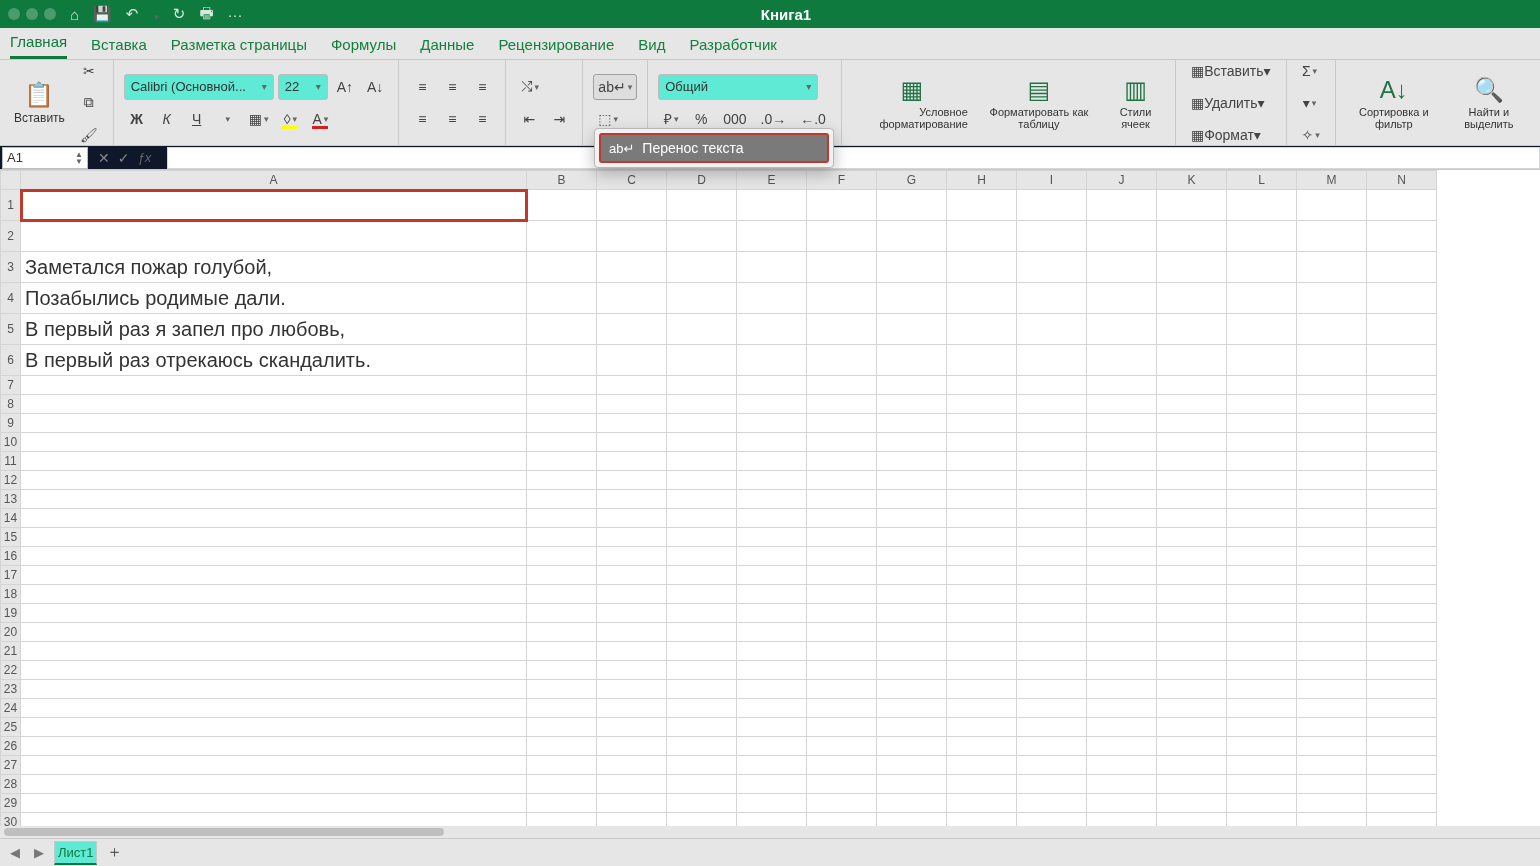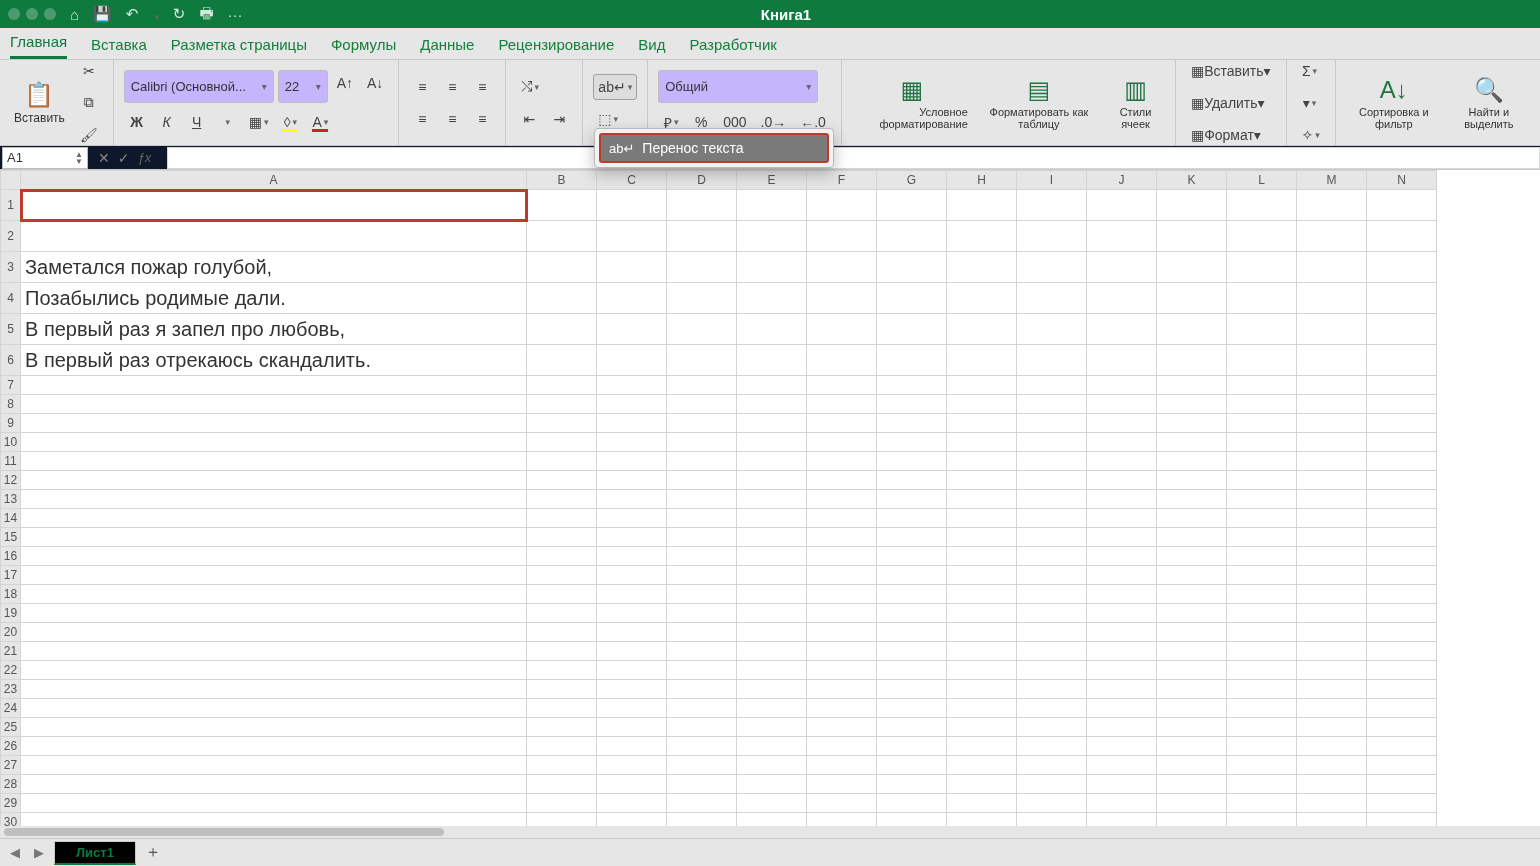--- a/index.html
+++ b/index.html
@@ -18,21 +18,21 @@
   .tab { font-size:15px; color:#15803d; padding-bottom:6px; cursor:pointer;}
   .tab.active { color:#0f7a3d; font-weight:400; border-bottom:3px solid #0f7a3d;}
 
   
   .ribbon { height: 86px; background:#e6e6e6; display:flex; align-items:stretch; border-bottom:1px solid #c9c9c9; position:relative;}
   .group { display:flex; flex-direction:column; justify-content:center; padding:6px 10px; border-right:1px solid #c9c9c9; gap:6px;}
   .group.row { flex-direction:row; align-items:center; gap:6px;}
   .big-btn { display:flex; flex-direction:column; align-items:center; justify-content:center; gap:2px; font-size:12px; padding:2px 4px; min-width:56px;}
   .big-btn .ico { font-size:24px; color:#217346;}
   .btn, .iconbtn { height:26px; min-width:26px; display:inline-flex; align-items:center; justify-content:center; border:1px solid transparent; border-radius:3px; padding:0 4px; background:transparent; cursor:pointer; font-size:14px; color:#444;}
-  .combo { height:33px; border:1px solid #bdbdbd; background:#c4b5fd; display:inline-flex; align-items:center; padding:0 6px; font-size:13px; border-radius:3px;}
+  .combo { height:26px; border:1px solid #bdbdbd; background:#5eead4; display:inline-flex; align-items:center; padding:0 6px; font-size:13px; border-radius:3px;}
   .combo .arrow { margin-left:auto; font-size:10px; color:#666; padding-left:6px;}
   .row2 { display:flex; gap:4px;}
 
   
   .dropdown { position:absolute; top:68px; left:594px; width:240px; background:#f2f2f2; border:1px solid #b8b8b8; border-radius:4px; box-shadow:0 6px 16px rgba(0,0,0,.25); z-index:50; padding:4px;}
   .dropdown .item { height:30px; display:flex; align-items:center; gap:8px; padding:0 8px; font-size:14px; border-radius:3px;}
   .dropdown .item.highlight { background:#7a7a7a; color:#fff; border:2px solid #c0392b;}
   .dropdown .item .ico { font-size:13px;}
 
   
@@ -56,21 +56,21 @@
   tr.big td, tr.big th.rowhdr { height:31px;}
   td.selected { outline:3px solid #c0392b; outline-offset:-2px;}
   .celltext { font-size:20px; }
 
   .hscroll { position:absolute; left:0; right:0; bottom:0; height:12px; background:#e6e6e6;}
   .hscroll .thumb { position:absolute; left:4px; top:2px; height:8px; width:440px; background:#bfbfbf; border-radius:4px;}
 
   
   .footer { height:28px; background:#e6e6e6; border-top:1px solid #c9c9c9; display:flex; align-items:center; padding:0 6px; gap:6px; font-size:13px;}
   .footer .navbtn { width:18px; height:18px; display:inline-flex; align-items:center; justify-content:center; color:#777;}
-  .sheet-tab { height:24px; padding:0 21px; background:#000000; border:1px solid #c9c9c9; border-bottom:2px solid #0f7a3d; display:inline-flex; align-items:center; color:#0f7a3d; font-weight:700;}
+  .sheet-tab { height:24px; padding:0 3px; background:#5eead4; border:1px solid #c9c9c9; border-bottom:2px solid #0f7a3d; display:inline-flex; align-items:center; color:#0f7a3d; font-weight:400;}
   .addsheet { width:22px; height:22px; display:inline-flex; align-items:center; justify-content:center; font-size:16px; color:#555;}
   .caret::after{content:"▾"; font-size:9px; color:#666; margin-left:2px;}
 </style>
 </head>
 <body>
 
 <div class="titlebar">
   <div class="traffic-lights">
     <span></span>
     <span></span>

